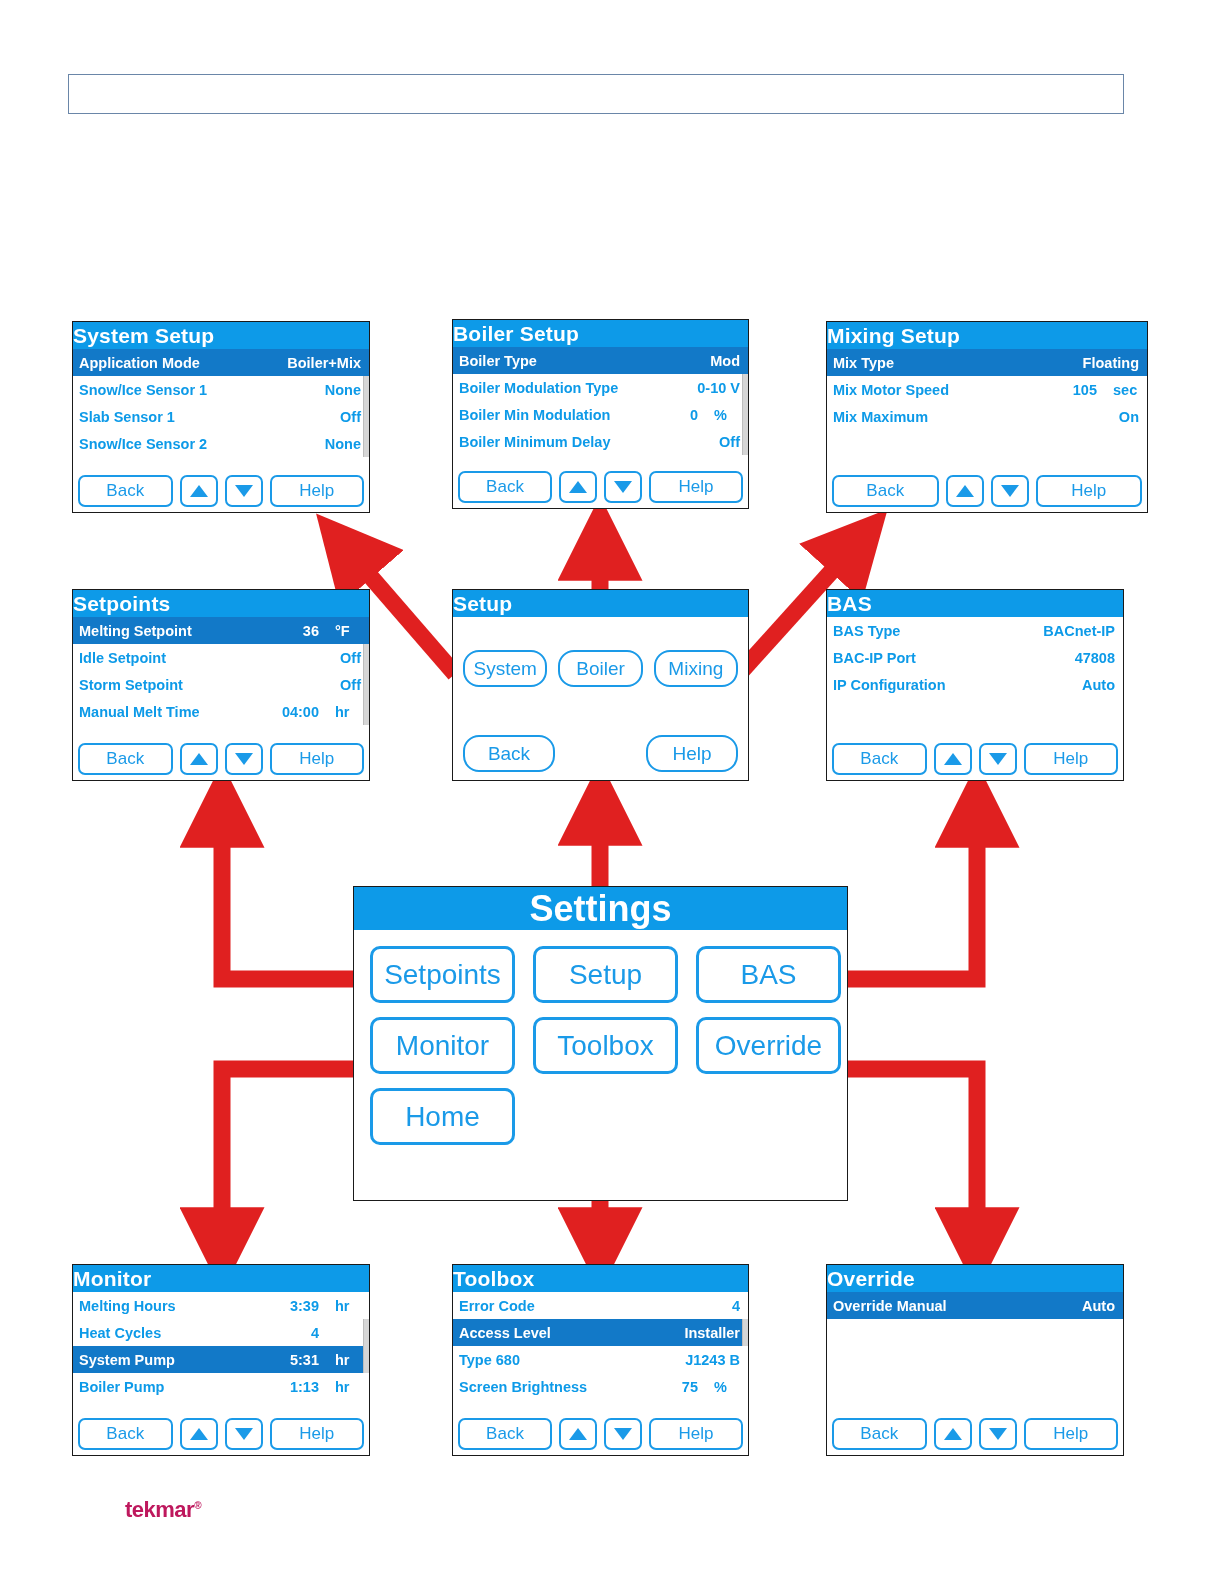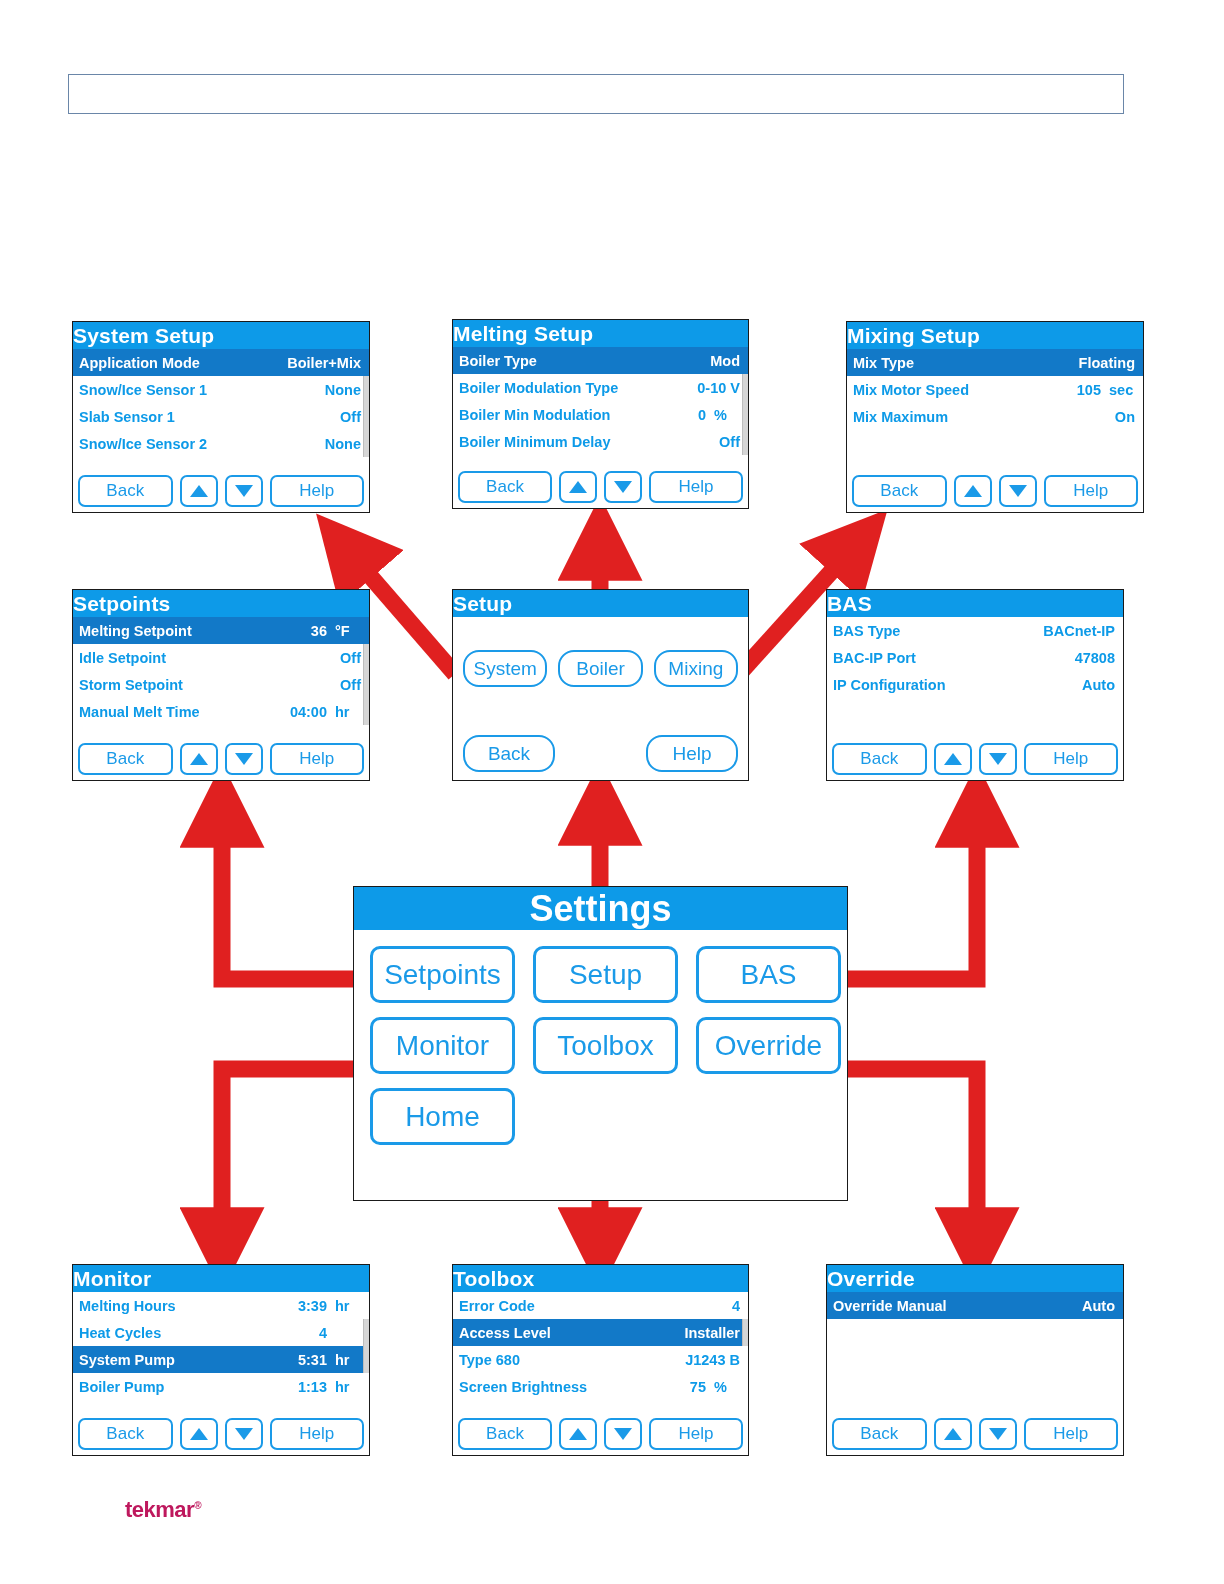--- a/index.html
+++ b/index.html
@@ -60,20 +60,21 @@
   .row {
     display: flex;
     align-items: center;
     height: 27px;
     padding: 0 8px 0 6px;
     box-sizing: border-box;
     font-size: 14.5px;
     font-weight: bold;
     color: #0d9ae8;
     white-space: nowrap;
+    gap: 8px;
   }
   .row .lbl { flex: 1 1 auto; overflow: hidden; }
   .row .val { flex: 0 0 auto; text-align: right; }
   .row .unit {
     flex: 0 0 auto;
     width: 26px;
     text-align: left;
     padding-left: 8px;
   }
   .row.selected {
@@ -278,21 +279,21 @@
         <i class="tri up"></i>
       </div>
     <div class="sbtn arrow">
         <i class="tri down"></i>
       </div>
     <div class="sbtn wide">Help</div>
   </div>
 </div>
 
 <div class="panel" style="left:452px; top:319px; width:297px; height:190px;">
-  <div class="panel-title">Melting Setup</div>
+  <div class="panel-title">Boiler Setup</div>
   <div class="panel-list">
     <div class="row selected">
       <span class="lbl">Boiler Type</span>
       <span class="val">Mod</span>
     </div>
     <div class="row">
       <span class="lbl">Boiler Modulation Type</span>
       <span class="val">0-10 V</span>
     </div>
     <div class="row">
@@ -311,21 +312,21 @@
     <div class="sbtn arrow">
         <i class="tri up"></i>
       </div>
     <div class="sbtn arrow">
         <i class="tri down"></i>
       </div>
     <div class="sbtn wide">Help</div>
   </div>
 </div>
 
-<div class="panel" style="left:826px; top:321px; width:298px; height:192px;margin-left:20px;">
+<div class="panel" style="left:826px; top:321px; width:322px; height:192px;">
   <div class="panel-title">Mixing Setup</div>
   <div class="panel-list">
     <div class="row selected">
       <span class="lbl">Mix Type</span>
       <span class="val">Floating</span>
     </div>
     <div class="row">
       <span class="lbl">Mix Motor Speed</span>
       <span class="val">105</span>
       <span class="unit">sec</span>

